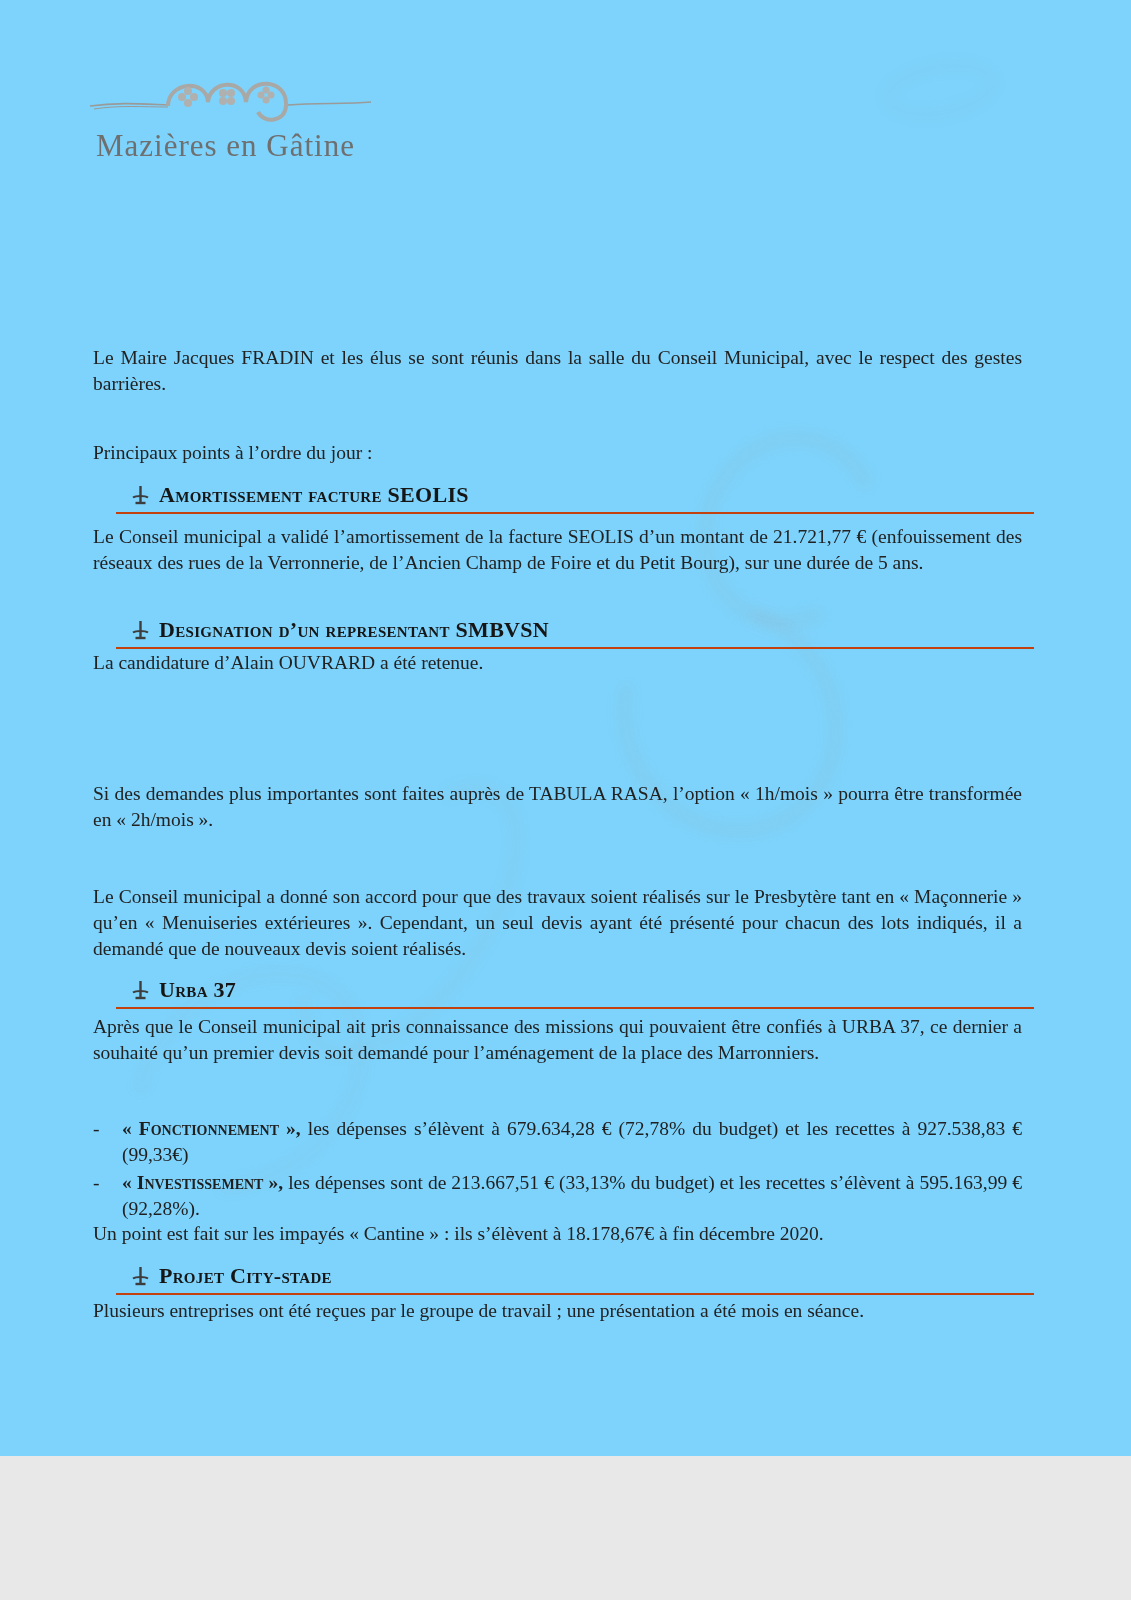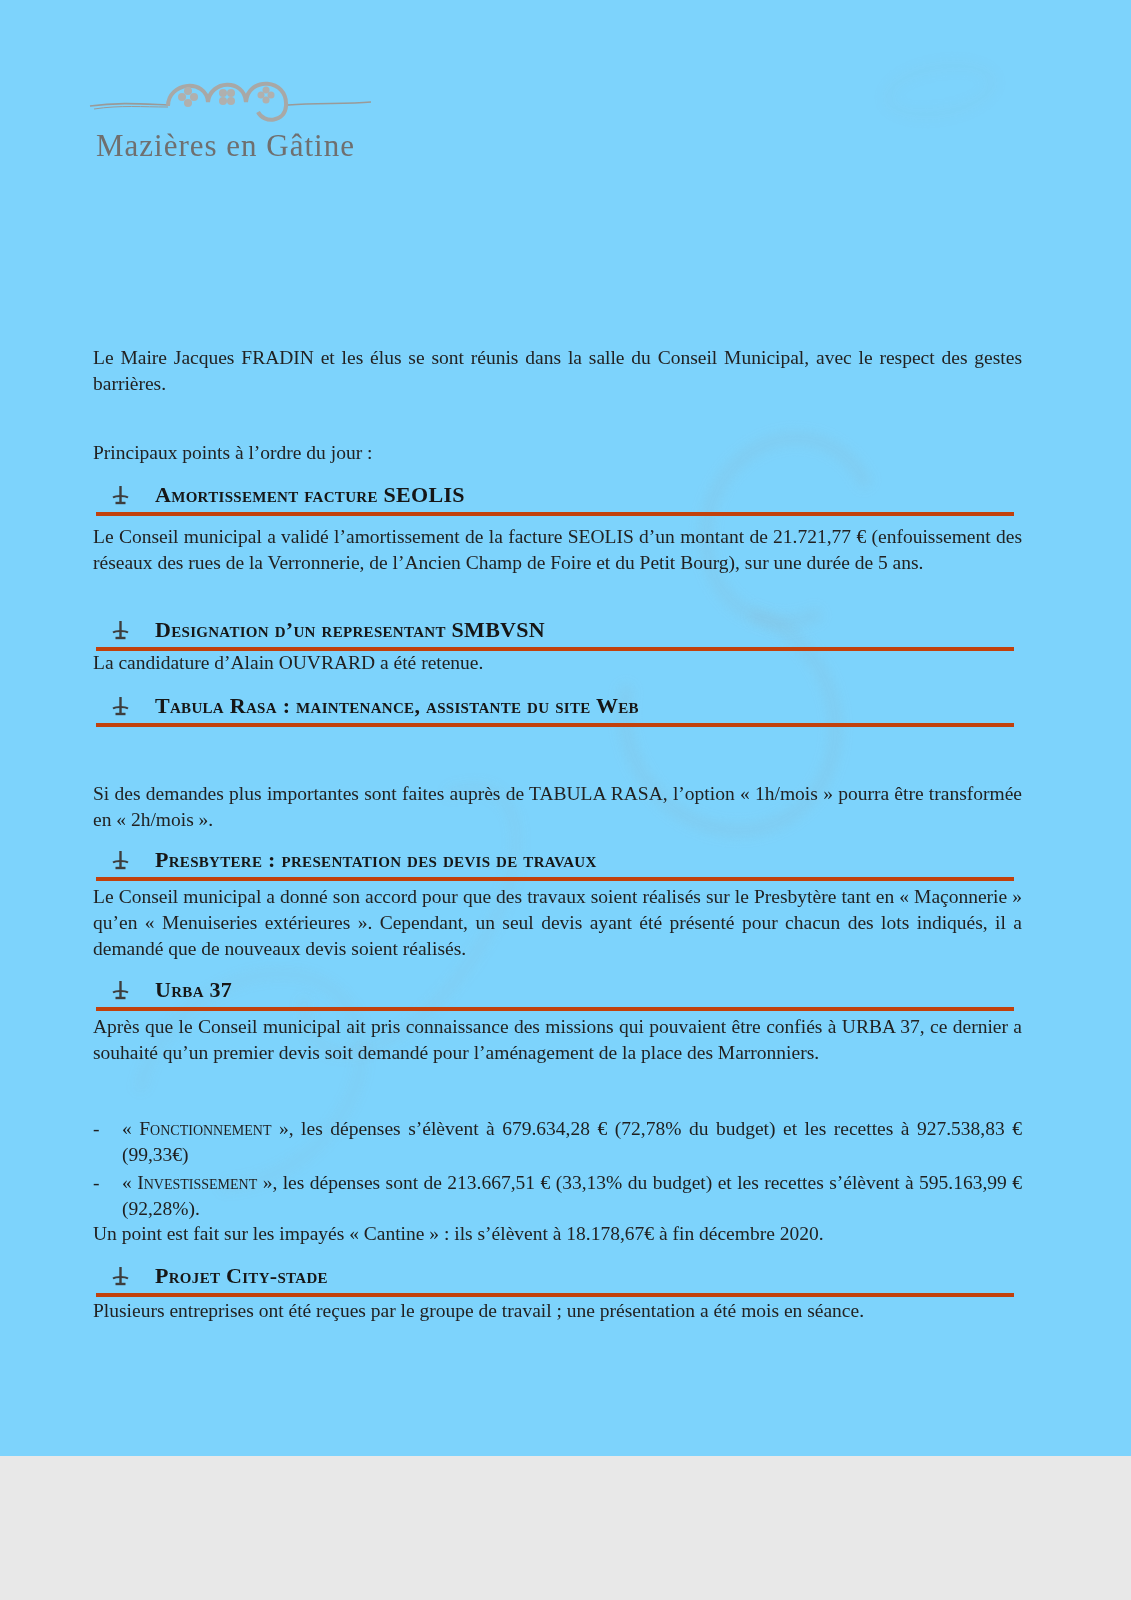--- a/index.html
+++ b/index.html
@@ -49,27 +49,27 @@
     font-size: 19.5px;
     line-height: 26px;
     text-align: justify;
     color: #222;
   }
   .body-par.no-justify { text-align: left; }
 
   
   .sec-heading {
     position: absolute;
-    left: 96px;
+    left: 116px;
     width: 918px;
     display: flex;
     align-items: flex-end;
-    gap: 26px;
+    gap: 10px;
     padding: 0 0 5px 16px;
-    border-bottom: 4px solid #c2410c;
+    border-bottom: 2px solid #c2410c;
   }
   .sec-heading .bullet { flex: 0 0 auto; margin-bottom: 1px; }
   .sec-title {
     font-variant: small-caps;
     font-weight: bold;
     font-size: 22px;
     line-height: 24px;
     letter-spacing: 0.3px;
     color: #161616;
     white-space: nowrap;
@@ -88,21 +88,21 @@
     line-height: 26px;
   }
   .budget-text {
     flex: 1 1 auto;
     font-size: 19.5px;
     line-height: 26px;
     text-align: justify;
   }
   .budget-label {
     font-variant: small-caps;
-    font-weight: normal;
+    font-weight: bold;
   }
 
   
   .footer-rule {
     position: absolute;
     left: 93px;
     width: 929px;
     border-top: 2px solid #333;
   }
   .footer-text {
@@ -195,42 +195,22 @@
       <g stroke="#3d3d3d" fill="none">
         <line x1="8.5" y1="1" x2="8.5" y2="18" stroke-width="2.4"></line>
         <path d="M1,12.5 C4,10.5 13,10.5 16,12.5" stroke-width="2"></path>
         <line x1="3.5" y1="18" x2="13.5" y2="18" stroke-width="2.4"></line>
       </g>
     </svg>
     <span class="sec-title">Designation d’un representant SMBVSN</span>
   </div>
   <div class="body-par no-justify" style="top:650px">La candidature d’Alain OUVRARD a été retenue.</div>
 
-  <div class="sec-heading" style="top:694px">
-    <svg class="bullet" width="17" height="21" viewBox="0 0 17 21">
-      <g stroke="#3d3d3d" fill="none">
-        <line x1="8.5" y1="1" x2="8.5" y2="18" stroke-width="2.4"></line>
-        <path d="M1,12.5 C4,10.5 13,10.5 16,12.5" stroke-width="2"></path>
-        <line x1="3.5" y1="18" x2="13.5" y2="18" stroke-width="2.4"></line>
-      </g>
-    </svg>
-    <span class="sec-title">Tabula Rasa : maintenance, assistante du site Web</span>
-  </div>
   <div class="body-par" style="top:781px">Si des demandes plus importantes sont faites auprès de TABULA RASA, l’option « 1h/mois » pourra être transformée en « 2h/mois ».</div>
 
-  <div class="sec-heading" style="top:848px">
-    <svg class="bullet" width="17" height="21" viewBox="0 0 17 21">
-      <g stroke="#3d3d3d" fill="none">
-        <line x1="8.5" y1="1" x2="8.5" y2="18" stroke-width="2.4"></line>
-        <path d="M1,12.5 C4,10.5 13,10.5 16,12.5" stroke-width="2"></path>
-        <line x1="3.5" y1="18" x2="13.5" y2="18" stroke-width="2.4"></line>
-      </g>
-    </svg>
-    <span class="sec-title">Presbytere : presentation des devis de travaux</span>
-  </div>
   <div class="body-par" style="top:884px">Le Conseil municipal a donné son accord pour que des travaux soient réalisés sur le Presbytère tant en « Maçonnerie » qu’en « Menuiseries extérieures ». Cependant, un seul devis ayant été présenté pour chacun des lots indiqués, il a demandé que de nouveaux devis soient réalisés.</div>
 
   <div class="sec-heading" style="top:978px">
     <svg class="bullet" width="17" height="21" viewBox="0 0 17 21">
       <g stroke="#3d3d3d" fill="none">
         <line x1="8.5" y1="1" x2="8.5" y2="18" stroke-width="2.4"></line>
         <path d="M1,12.5 C4,10.5 13,10.5 16,12.5" stroke-width="2"></path>
         <line x1="3.5" y1="18" x2="13.5" y2="18" stroke-width="2.4"></line>
       </g>
     </svg>

